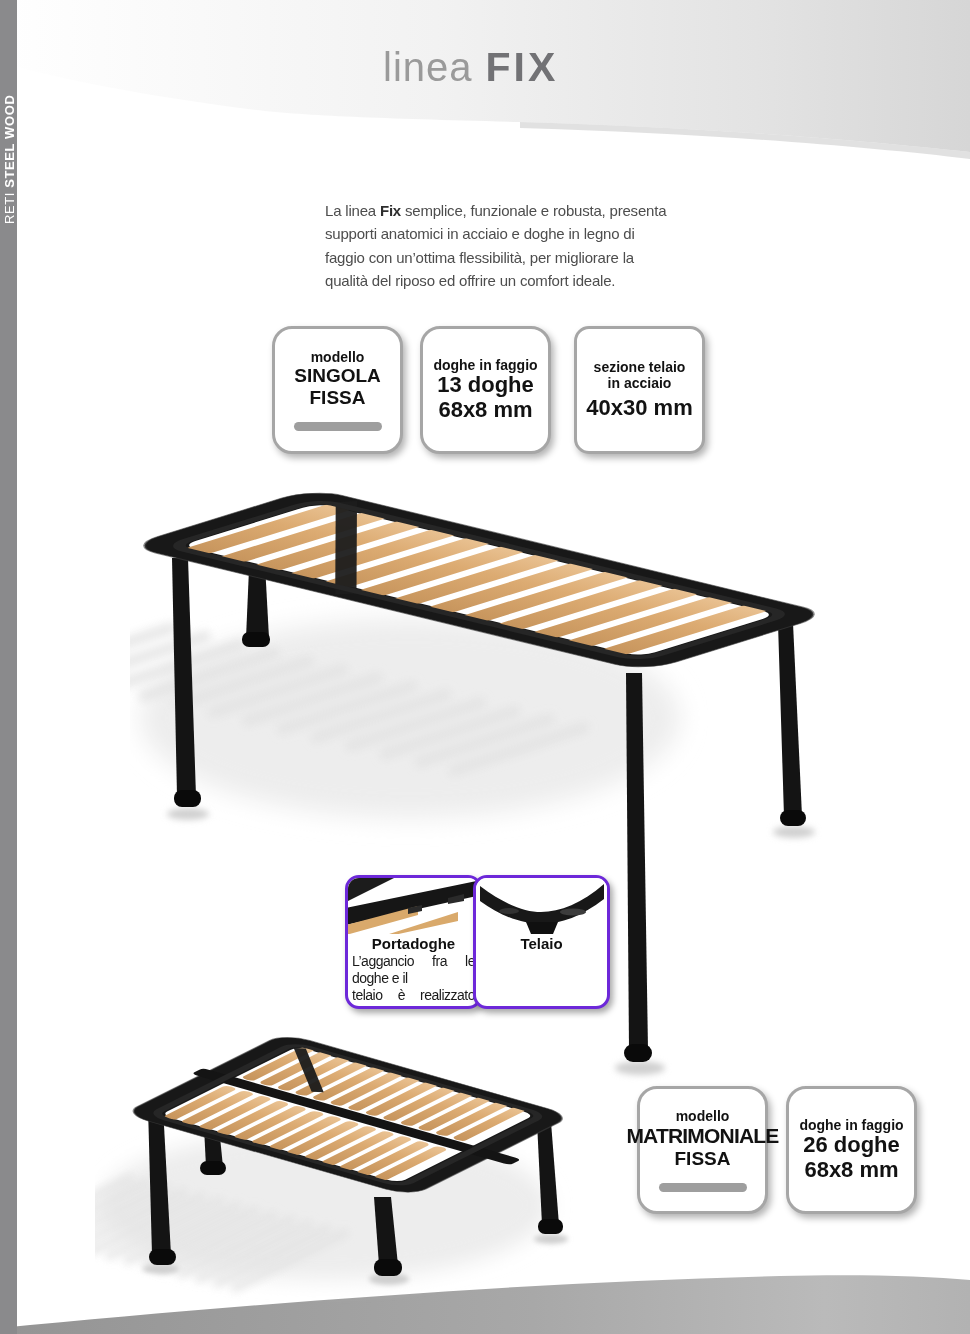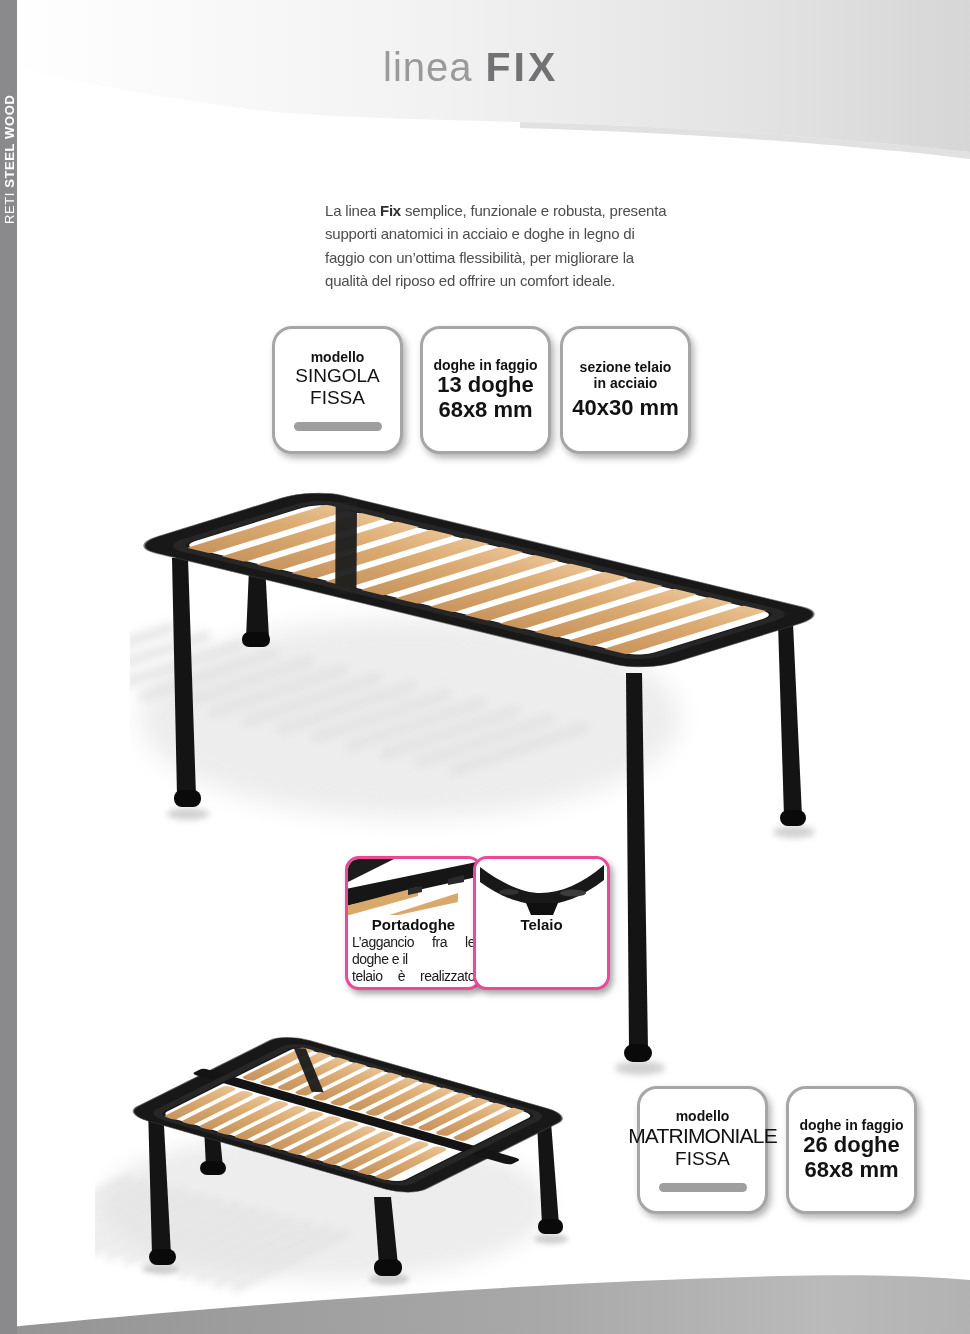--- a/index.html
+++ b/index.html
@@ -23,33 +23,33 @@
   
   #intro{left:325px;top:199px;width:352px;font-size:15px;line-height:1.55;color:#4d4d4d;
     white-space:pre-line;letter-spacing:-.2px;z-index:2;}
   #intro .bold{font-weight:bold;color:#2e2e2e;}
 
   
   .badge{position:absolute;width:131px;height:128px;background:#fff;border:3px solid #a6a6a6;
     border-radius:20px;box-shadow:3px 4px 7px rgba(0,0,0,.30);display:flex;flex-direction:column;
     align-items:center;justify-content:center;text-align:center;color:#121212;z-index:5;box-sizing:border-box;}
   .b-label{font-size:14px;font-weight:bold;line-height:1.15;}
-  .b-mid{font-size:19px;font-weight:normal;line-height:1.15;}
+  .b-mid{font-size:19px;font-weight:bold;line-height:1.15;}
   .b-mid.narrow{font-size:21px;letter-spacing:-.8px;}
   .b-big{font-size:22px;font-weight:bold;line-height:1.12;}
   .b-bar{width:88px;height:9px;border-radius:5px;background:#9e9e9e;margin-top:13px;}
   #badge-singola{left:272px;top:326px;}
   #badge-doghe13{left:420px;top:326px;}
-  #badge-sezione{left:560px;top:326px;}
+  #badge-sezione{left:574px;top:326px;border-radius:15px;}
   #badge-matrimoniale{left:637px;top:1086px;}
   #badge-doghe26{left:786px;top:1086px;}
 
   
-  .dbox{position:absolute;width:137px;height:134px;background:#fff;border:3px solid #ec4899;
-    border-radius:14px;box-shadow:3px 4px 6px rgba(0,0,0,.35);overflow:hidden;z-index:6;box-sizing:border-box;}
+  .dbox{position:absolute;width:137px;height:134px;background:#fff;border:3px solid #6d28d9;
+    border-radius:14px;box-shadow:3px 4px 6px rgba(0,0,0,.35);overflow:hidden;z-index:6;box-sizing:border-box;margin-top:19px;}
   #dbox-portadoghe{left:345px;top:856px;}
   #dbox-telaio{left:473px;top:856px;}
   .dimg{height:56px;overflow:hidden;}
   .dtitle{font-size:15px;font-weight:bold;text-align:center;color:#101010;line-height:1.15;margin-top:1px;}
   .dbody{font-size:14px;line-height:1.22;color:#1a1a1a;padding:1px 4px 0 4px;letter-spacing:-.5px;
     white-space:pre-line;text-align:justify;}
 
   #bed-single{left:130px;top:468px;z-index:3;}
   #bed-double{left:95px;top:1015px;z-index:4;}
   #bottom-band{left:0;top:1214px;z-index:2;}

